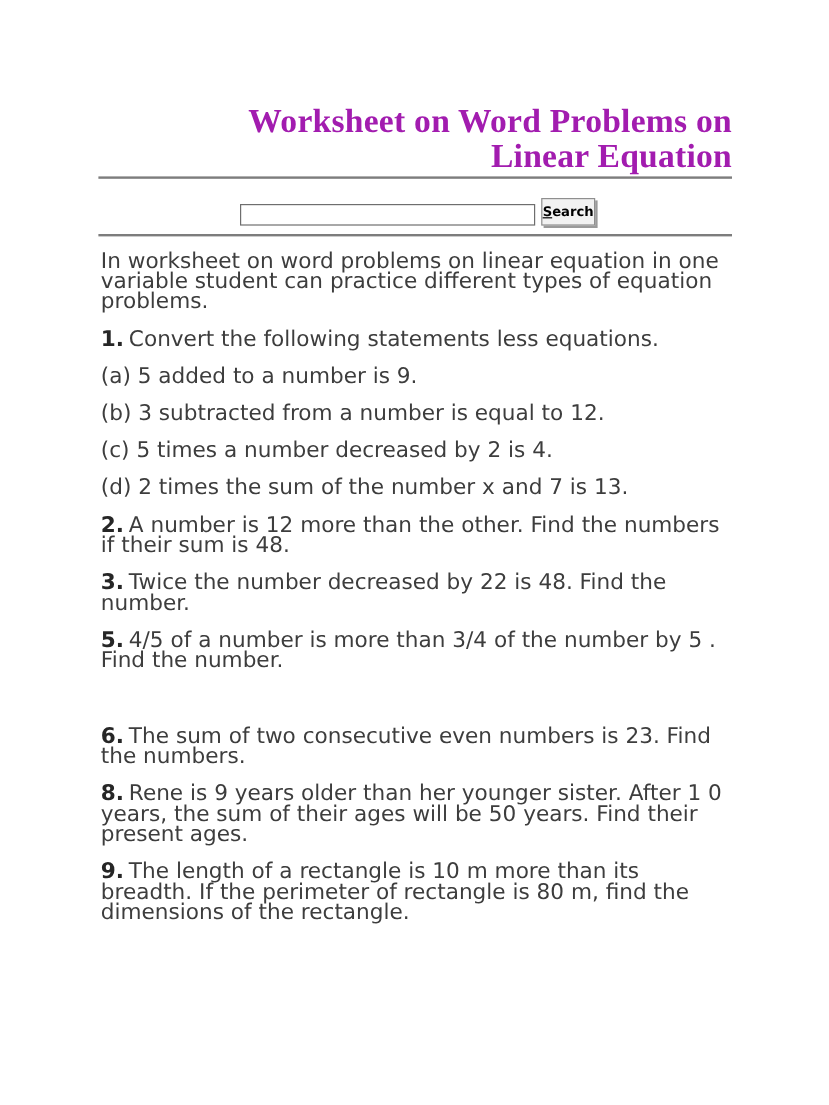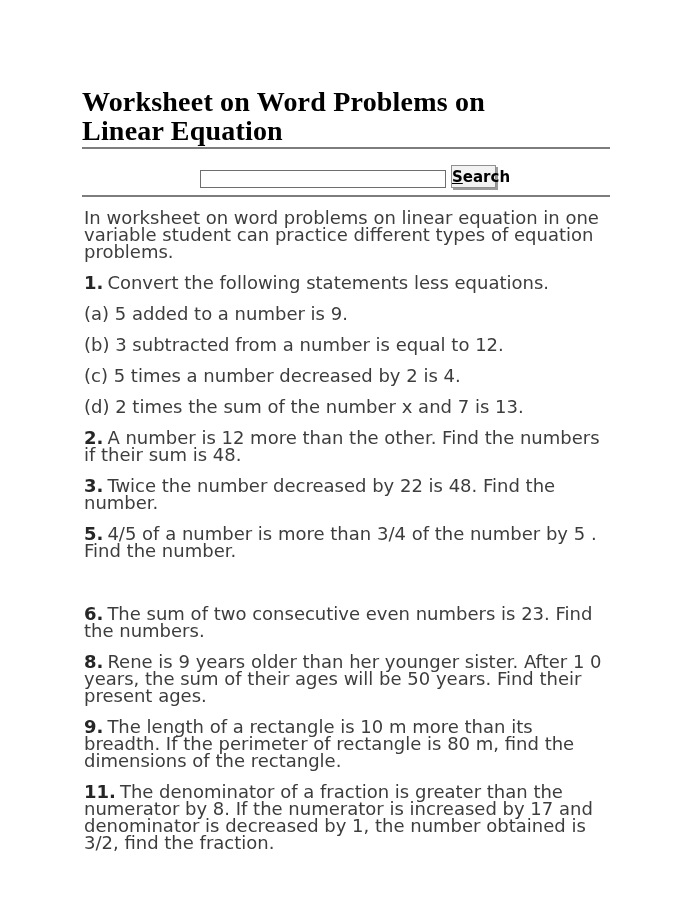--- a/index.html
+++ b/index.html
@@ -16,22 +16,22 @@
     width: 528px;
     margin-left: 82px;
   }
   .doc-title {
     margin: 0;
     padding-top: 87px;
     font-family: "Liberation Serif", "DejaVu Serif", serif;
     font-weight: 700;
     font-size: 28px;
     line-height: 29px;
-    text-align: left;
-    color: #000000;
+    text-align: right;
+    color: #a21caf;
     letter-spacing: 0.2px;
   }
   .rule {
     height: 2px;
     background: #7d7d7d;
     margin-top: 2px;
   }
   .search-area {
     position: relative;
     height: 44px;
@@ -52,21 +52,21 @@
   .search-button {
     position: absolute;
     left: 369px;
     top: 16px;
     width: 45px;
     height: 23px;
     background: #f2f2f2;
     border: 1px solid #8f8f8f;
     box-shadow: 2px 2px 0 #9a9a9a;
     font-family: "DejaVu Sans", sans-serif;
-    font-size: 15px;
+    font-size: 11px;
     font-weight: 700;
     color: #000000;
     text-align: center;
     padding: 0;
     cursor: pointer;
   }
   .btn-label { display: inline-block; }
   .btn-label::first-letter { text-decoration: underline; }
   .body-text p {
     margin: 14px 0 0 0;
@@ -132,19 +132,16 @@
       </p>
       <p class="prob gap-before">
         <span class="num">6.</span><span>The sum of two consecutive even numbers is 23. Find the numbers.</span>
       </p>
       <p class="prob">
         <span class="num">8.</span><span>Rene is 9 years older than her younger sister. After 1 0 years, the sum of their ages will be 50 years. Find their present ages.</span>
       </p>
       <p class="prob">
         <span class="num">9.</span><span>The length of a rectangle is 10 m more than its breadth. If the perimeter of rectangle is 80 m, find the dimensions of the rectangle.</span>
       </p>
-      <p class="prob">
-        <span class="num">11.</span><span>The denominator of a fraction is greater than the numerator by 8. If the numerator is increased by 17 and denominator is decreased by 1, the number obtained is 3/2, find the fraction.</span>
-      </p>
 
     </div>
   </div>
 </div>
 
 </body></html>

